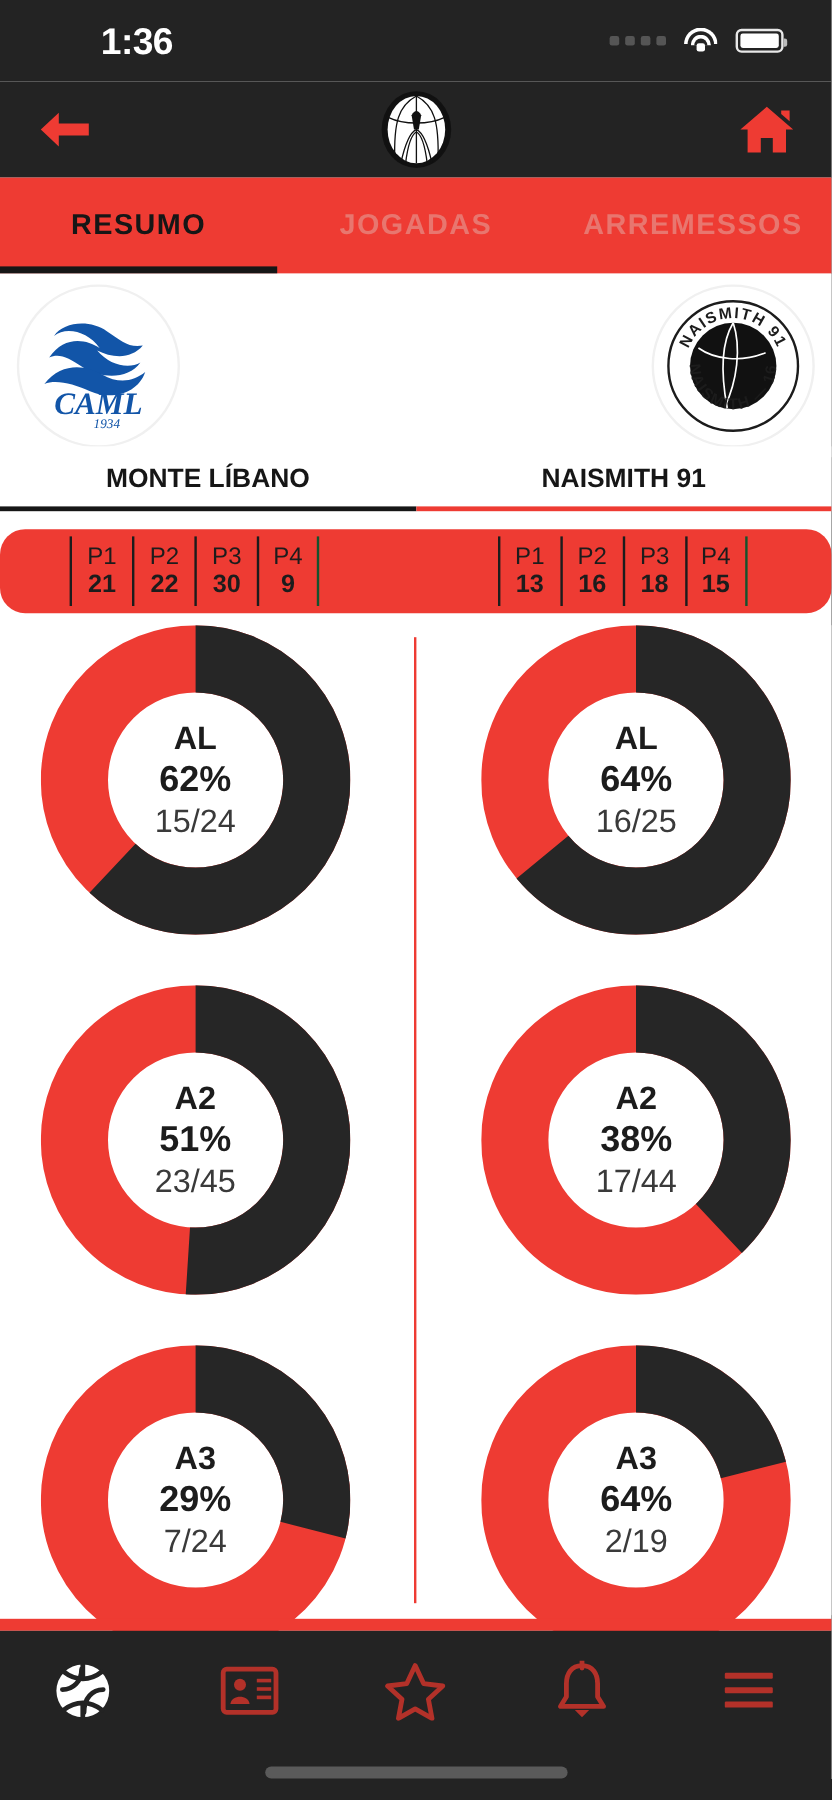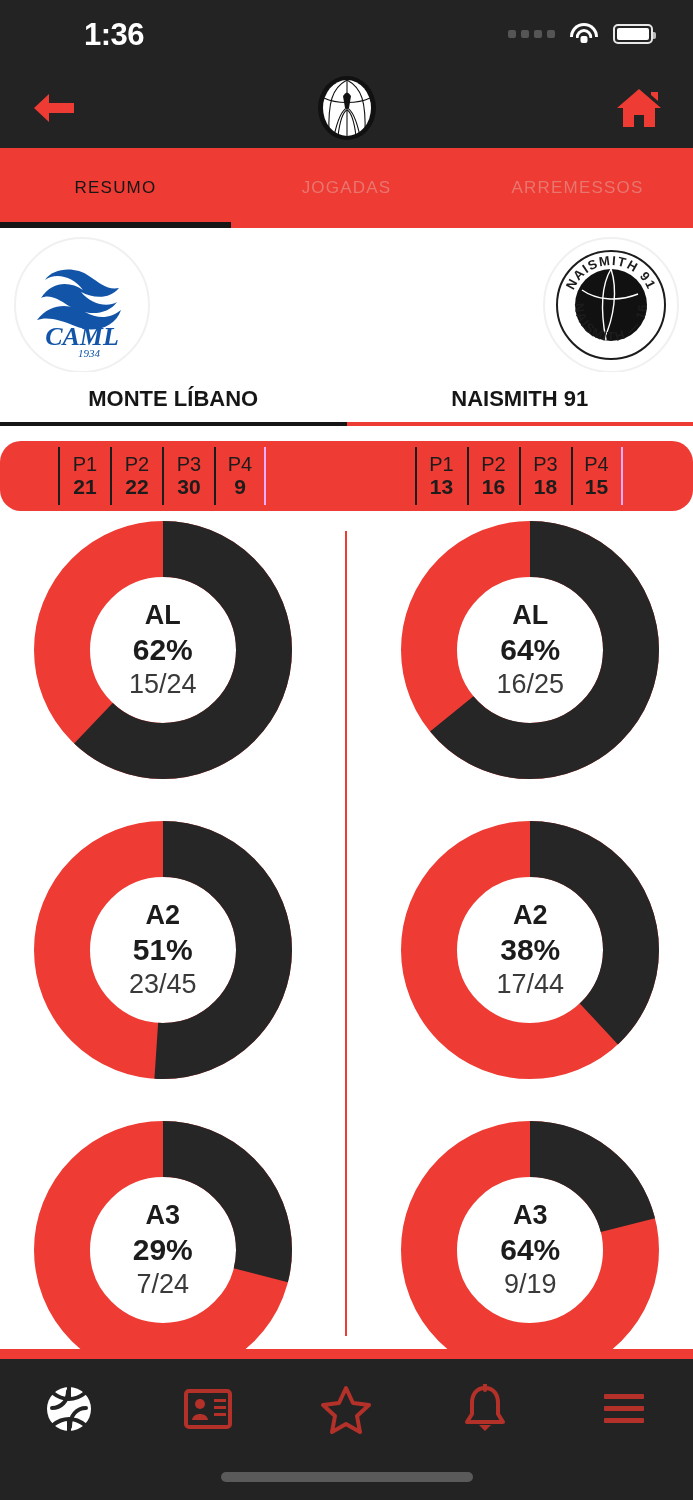--- a/index.html
+++ b/index.html
@@ -43,21 +43,21 @@
   .icon-btn{ width:56px; height:56px; display:flex; align-items:center; justify-content:center; }
   .ball-logo{ width:58px; height:64px; border-radius:50%; background:#111;
               display:flex; align-items:center; justify-content:center; overflow:hidden; }
 
   
   .tabs{
     position:absolute; top:148px; left:0; width:693px; height:80px;
     background:#ee3b33; display:flex;
   }
   .tab{ flex:1; display:flex; align-items:center; justify-content:center;
-        font-size:17px; font-weight:normal; letter-spacing:1.2px;
+        font-size:24px; font-weight:bold; letter-spacing:1.2px;
         color:#e8766f; position:relative;text-align:right; }
   .tab.active{ color:#161616; }
   .tab.active:after{ content:""; position:absolute; bottom:0; left:0; right:0;
                      height:6px; background:#161616; }
 
   
   .scoreboard{
     position:absolute; top:228px; left:0; width:693px; height:153px;
     background:#fff; display:flex; align-items:center; justify-content:space-between;
     padding:0 14px;
@@ -80,21 +80,21 @@
   .tn.away:after{ background:#ee3b33; }
 
   
   .quarters{ position:absolute; top:441px; left:0; width:693px; height:70px;
              background:#ee3b33; display:flex;border-radius:21px; }
   .qhalf{ width:346.5px; display:flex; align-items:center; padding-left:58px; }
   .qhalf.right{ padding-left:68px; }
   .qcell{ width:52px; height:58px; display:flex; flex-direction:column;
           align-items:center; justify-content:center;
           border-left:2px solid #1c1c1c; }
-  .qcell.last{ border-right:2px solid #f0abfc; }
+  .qcell.last{ border-right:2px solid #14532d; }
   .qlabel{ font-size:20px; color:#1c1c1c; line-height:1.12; }
   .qval{ font-size:21px; font-weight:bold; color:#1c1c1c; line-height:1.12; }
 
   
   .charts{ position:absolute; top:521px; left:0; width:693px; height:825px;
            background:#fff; }
   .vdiv{ position:absolute; left:345px; top:10px; width:2px; height:805px;
          background:#ee3b33; }
   .chart-grid{ position:absolute; inset:0; display:grid;
                grid-template-columns:1fr 1fr; grid-template-rows:1fr 1fr 1fr;gap:42px; }
@@ -332,21 +332,21 @@
         </div>
         <div class="chart-cell">
           <div class="donut">
             <svg width="258" height="258" viewBox="0 0 258 258">
               <circle cx="129" cy="129" r="101" fill="none" stroke="#ee3b33" stroke-width="56"></circle>
               <circle cx="129" cy="129" r="101" fill="none" stroke="#262626" stroke-width="56" stroke-dasharray="133.27 501.34"></circle>
             </svg>
             <div class="donut-center">
               <div class="d-label">A3</div>
               <div class="d-pct">64%</div>
-              <div class="d-frac">9/19</div>
+              <div class="d-frac">2/19</div>
             </div>
           </div>
         </div>
       </div>
   </div>
 
   <div class="redline"></div>
   <div class="tabbar">
     <div class="tabbar-row">
       <div class="tb-item">

